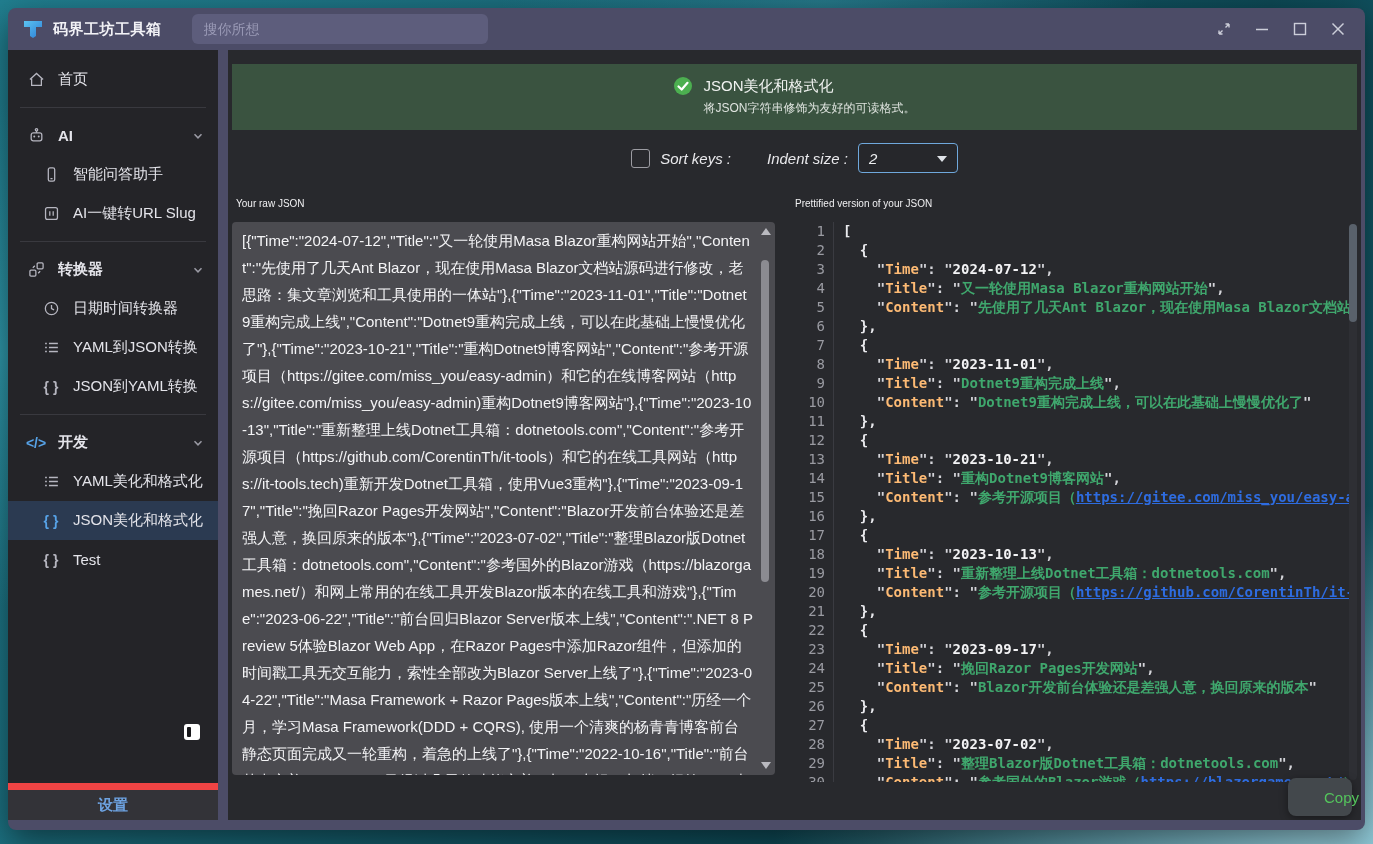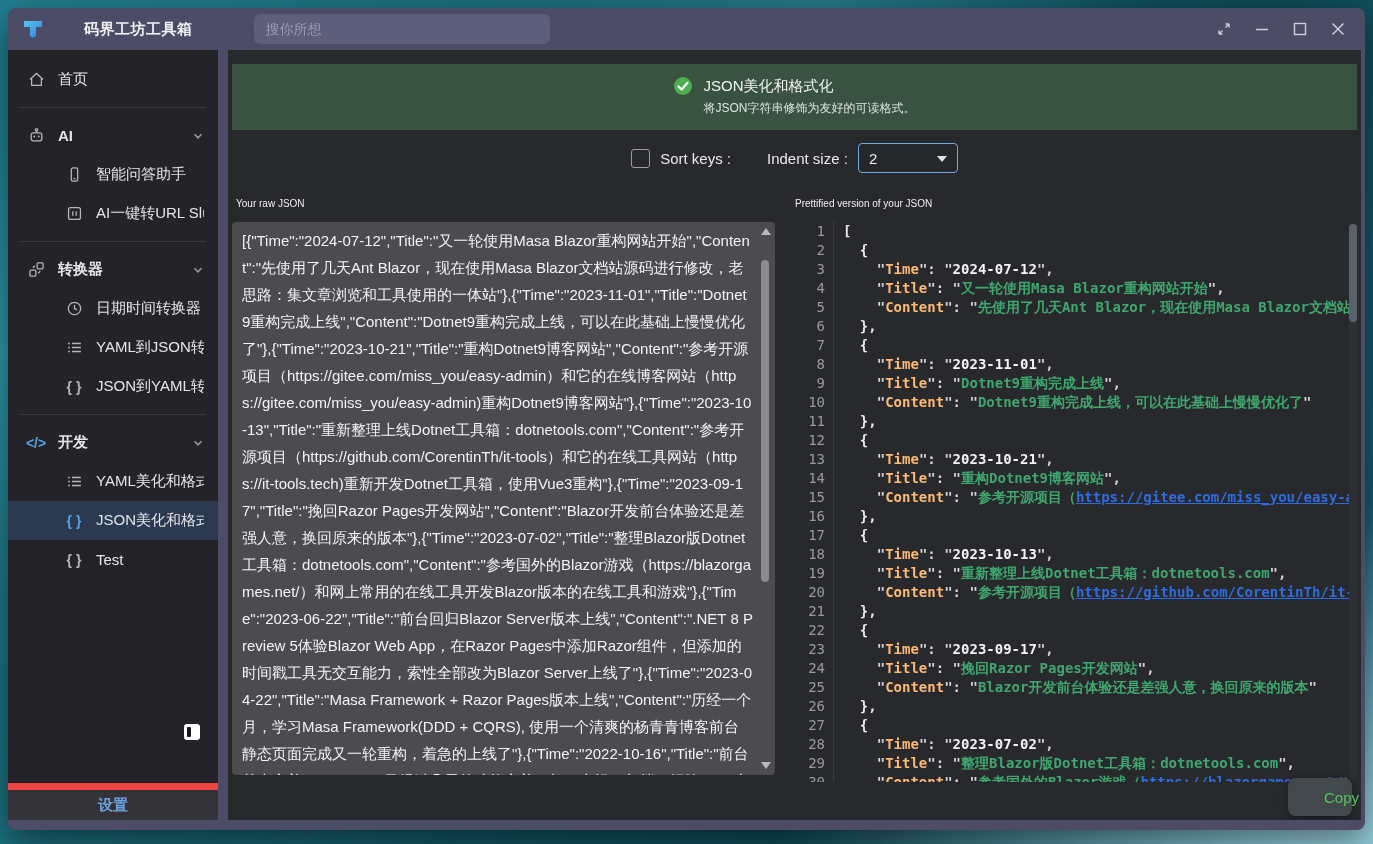--- a/index.html
+++ b/index.html
@@ -5,52 +5,52 @@
   html,body{margin:0;padding:0;}
   body{width:1373px;height:844px;overflow:hidden;font-family:"Liberation Sans","DejaVu Sans",sans-serif;}
   .desktop{position:relative;width:1373px;height:844px;
     background:
       radial-gradient(900px 520px at 97% 98%, rgba(165,222,236,.95), rgba(165,222,236,0) 62%),
       radial-gradient(680px 420px at 0% 42%, rgba(64,185,205,.5), rgba(64,185,205,0) 60%),
       radial-gradient(500px 300px at 60% 0%, rgba(70,170,190,.35), rgba(70,170,190,0) 65%),
       linear-gradient(115deg,#217f90 0%,#1b6e7e 28%,#125665 52%,#0d4854 72%,#17677a 100%);}
   .window{position:absolute;left:8px;top:8px;width:1357px;height:822px;background:#4c4c67;border-radius:8px;overflow:hidden;box-shadow:0 12px 34px rgba(0,0,0,.5);}
   
-  .titlebar{position:absolute;left:0;top:0;right:0;height:42px;display:flex;align-items:center;padding:0 14px;box-sizing:border-box;gap:31px;}
+  .titlebar{position:absolute;left:0;top:0;right:0;height:42px;display:flex;align-items:center;padding:0 14px;box-sizing:border-box;}
   .logo{width:22px;height:22px;flex:none;}
   .app-title{color:#f2f2f6;font-size:15px;font-weight:700;margin-left:9px;letter-spacing:.5px;}
   .searchbox{margin-left:30px;width:296px;height:30px;background:#5d5d7c;border:none;border-radius:6px;color:#e8e8f2;font-size:14px;padding:0 12px;box-sizing:border-box;outline:none;font-family:inherit;}
   .searchbox::placeholder{color:#9a9ab6;}
   .winctl{margin-left:auto;display:flex;align-items:center;gap:12px;}
   .wbtn{width:26px;height:26px;display:flex;align-items:center;justify-content:center;color:#ccced9;cursor:pointer;}
   
   .sidebar{position:absolute;left:0;top:42px;width:210px;bottom:10px;background:#242428;overflow:hidden;}
   .side-nav{padding-top:10px;}
   .srow{display:flex;align-items:center;height:39px;padding:0 14px 0 18px;color:#e4e4ea;font-size:15px;white-space:nowrap;overflow:hidden;cursor:pointer;}
   .srow .icon{width:20px;flex:none;margin-right:12px;color:#b6b6c0;display:flex;align-items:center;justify-content:center;font-size:14px;font-weight:700;}
-  .srow.sub{padding-left:56px;}
+  .srow.sub{padding-left:33px;}
   .srow.group-header{font-weight:700;}
   .srow .slabel{overflow:hidden;white-space:nowrap;}
   .srow .chev{margin-left:auto;color:#9a9aa4;flex:none;display:flex;}
   .srow.selected{background:#2b3a51;}
   .srow.selected .icon{color:#57a3e8;}
   [data-name="code-icon"]{color:#57a3e8 !important;font-size:13px;}
   .divider{height:1px;background:#39393f;margin:8px 12px;}
   .collapse-btn{position:absolute;right:18px;bottom:80px;width:16px;height:16px;background:#ffffff;border-radius:3px;cursor:pointer;}
   .collapse-btn::after{content:"";position:absolute;left:3px;top:3px;width:4px;height:10px;background:#17171a;border-radius:1px;}
   .side-footer{position:absolute;left:0;right:0;bottom:0;height:30px;background:#333338;border-top:7px solid #ef4444;display:flex;align-items:center;justify-content:center;font-weight:bold;}
   .settings-link{color:#6da2e0;font-size:15px;cursor:pointer;}
   
   .main{position:absolute;left:220px;top:42px;right:4px;bottom:10px;background:#28292d;overflow:hidden;}
   .banner{position:absolute;left:4px;right:4px;top:14px;height:66px;background:#3a5340;display:flex;align-items:center;justify-content:center;}
   .banner-inner{display:flex;align-items:flex-start;gap:10px;}
   .check-icon{flex:none;margin-top:1px;}
   .banner-title{color:#f1f3f1;font-size:15px;line-height:21px;}
   .banner-sub{color:#dfe4df;font-size:12px;line-height:21px;margin-top:2px;}
-  .controls{position:absolute;left:0;right:0;top:92px;height:32px;display:flex;align-items:center;justify-content:center;gap:10px;}
+  .controls{position:absolute;left:0;right:0;top:92px;height:32px;display:flex;align-items:center;justify-content:center;gap:10px;font-style:italic;}
   .checkbox{width:17px;height:17px;border:1px solid #9c9ca2;border-radius:3px;background:transparent;cursor:pointer;}
   .ctl-label{color:#e9e9ec;font-size:15px;}
   .gap{width:16px;}
   .select{width:100px;height:30px;border:1px solid #6fa8dc;border-radius:4px;background:#26272b;color:#eceef0;font-size:15px;display:flex;align-items:center;padding:0 10px;box-sizing:border-box;position:relative;cursor:pointer;}
   .select .varrow{position:absolute;right:10px;top:12px;width:0;height:0;border-left:5px solid transparent;border-right:5px solid transparent;border-top:6px solid #dfe3e8;}
   .panel-label{position:absolute;color:#f0f0f2;font-size:10px;top:148px;}
   .raw-label{left:8px;}
   .pretty-label{left:567px;}
   .raw-panel{position:absolute;left:4px;top:172px;width:543px;height:553px;background:#4b4b50;border-radius:4px;overflow:hidden;}
   .raw-text{position:absolute;left:0;top:0;right:18px;bottom:0;padding:5px 4px 5px 10px;color:#f4f4f6;font-size:15px;line-height:27px;white-space:pre-wrap;word-break:break-all;overflow:hidden;cursor:text;}

